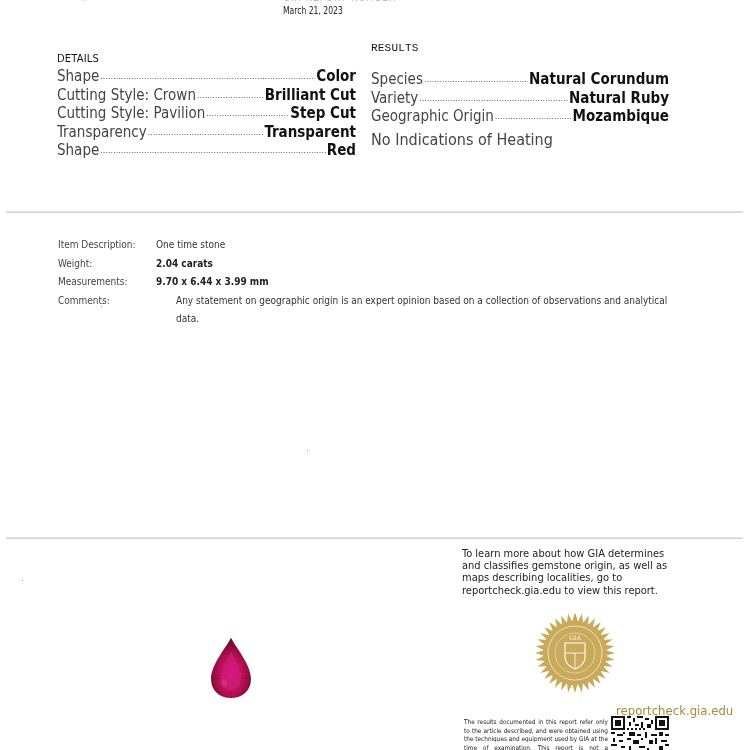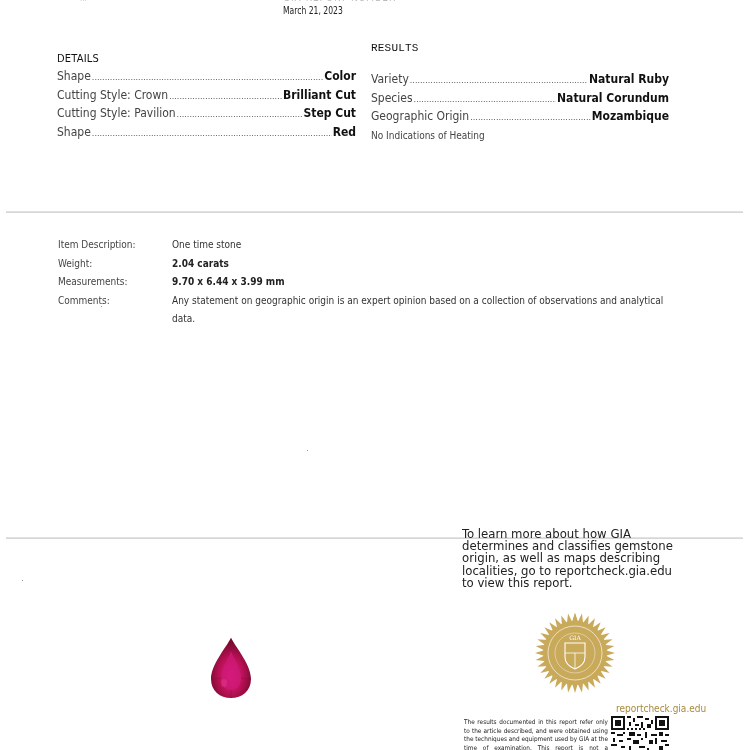--- a/index.html
+++ b/index.html
@@ -6,49 +6,49 @@
   body { width:750px; height:750px; position:relative; overflow:hidden;
          font-family:"DejaVu Sans Condensed","DejaVu Sans", sans-serif; color:#333; }
   .abs { position:absolute; }
 
   
   #top-clip { left:283px; top:-8px; font-size:10px; color:#bbb; letter-spacing:1px; }
   #report-date { left:283px; top:5px; font-size:10px; color:#222; transform:scaleX(0.85); transform-origin:left; }
   #left-clip { left:80px; top:-6px; font-size:8px; color:#ccc; }
 
   .section-title { font-size:11px; font-weight:500; color:#111; letter-spacing:0.2px; }
-  .row { display:flex; align-items:flex-start; font-size:12px; line-height:18.5px; height:18.5px; }
+  .row { display:flex; align-items:flex-end; font-size:15px; line-height:18.5px; height:18.5px; }
   .row .label { white-space:nowrap; color:#444; }
   .row .dots { flex:1; overflow:hidden; white-space:nowrap; color:#555; margin:0 1px; letter-spacing:0px; }
   .row .dots::after { content:"................................................................................................................................................................................................"; font-size:9px; }
   .row .value { white-space:nowrap; font-weight:600; color:#111; }
 
   #details { left:57px; top:52px; width:299px; }
   #details .section-title { margin-bottom:2px; }
   #results { left:371px; top:42px; width:298px; }
   #results .section-title { margin-bottom:16px;font-family:Liberation Mono, monospace; }
   #treatment { left:371px; top:125px; width:298px; }
-  #treatment-value { font-size:10px; color:#444; margin-top:5px; }
+  #treatment-value { font-size:16px; color:#444; margin-top:5px; }
 
   .hr { position:absolute; left:6px; width:737px; height:2px; background:linear-gradient(#e8e8e8,#cfcfcf); }
   #hr-1 { top:211px; }
   #hr-2 { top:537px; }
 
   #info { left:58px; top:236px; width:620px; }
   .info-row { display:flex; font-size:10px; line-height:18.5px; transform-origin:left; }
-  .info-row .k { width:114px; color:#444; flex:none; }
+  .info-row .k { width:98px; color:#444; flex:none; }
   .info-row .v { color:#333; }
   .info-row .v.bold { font-weight:600; color:#222; }
 
-  #learn-more { left:462px; top:528px; width:220px; font-size:13px; line-height:12.2px; color:#222; }
+  #learn-more { left:462px; top:548px; width:220px; font-size:11px; line-height:12.2px; color:#222; }
 
   #gem { left:209px; top:637px; width:44px; height:62px; }
   #seal { left:535px; top:613px; width:80px; height:80px; }
 
-  #reportcheck { left:616px; top:703px; font-size:10px; color:#a88a3c; }
+  #reportcheck { left:616px; top:703px; font-size:13px; color:#a88a3c; }
   #disclaimer { left:464px; top:718px; width:144px; font-size:6.4px; line-height:8.6px; color:#222; text-align:justify; height:32px; overflow:hidden; }
   #qr { left:611px; top:716px; width:58px; height:34px; overflow:hidden; }
 
   .speck { position:absolute; width:1px; height:1px; background:#999; }
 </style>
 </head>
 <body>
 
 <div id="left-clip" class="abs">...</div>
 <div id="top-clip" class="abs">GIA REPORT NUMBER</div>
@@ -65,37 +65,42 @@
     <span class="label">Cutting Style: Crown</span>
     <span class="dots"></span>
     <span class="value">Brilliant Cut</span>
   </div>
   <div class="row">
     <span class="label">Cutting Style: Pavilion</span>
     <span class="dots"></span>
     <span class="value">Step Cut</span>
   </div>
   <div class="row">
+    <span class="label">Transparency</span>
+    <span class="dots"></span>
+    <span class="value">Transparent</span>
+  </div>
+  <div class="row">
     <span class="label">Shape</span>
     <span class="dots"></span>
     <span class="value">Red</span>
   </div>
 </div>
 
 <div id="results" class="abs">
   <div class="section-title">RESULTS</div>
   <div class="row">
+    <span class="label">Species</span>
+    <span class="dots"></span>
+    <span class="value">Natural Corundum</span>
+  </div>
+  <div class="row">
     <span class="label">Variety</span>
     <span class="dots"></span>
     <span class="value">Natural Ruby</span>
-  </div>
-  <div class="row">
-    <span class="label">Species</span>
-    <span class="dots"></span>
-    <span class="value">Natural Corundum</span>
   </div>
   <div class="row">
     <span class="label">Geographic Origin</span>
     <span class="dots"></span>
     <span class="value">Mozambique</span>
   </div>
 </div>
 
 <div id="treatment" class="abs">
   <div id="treatment-value">No Indications of Heating</div>
@@ -111,21 +116,21 @@
   <div class="info-row">
     <span class="k">Weight:</span>
     <span class="v bold">2.04 carats</span>
   </div>
   <div class="info-row">
     <span class="k">Measurements:</span>
     <span class="v bold">9.70 x 6.44 x 3.99 mm</span>
   </div>
   <div class="info-row">
     <span class="k">Comments:</span>
-    <span class="v" style="width:520px;">Any statement on geographic origin is an expert opinion based on a collection of observations and analytical data.</span>
+    <span class="v" style="width:520px;margin-left:20px;">Any statement on geographic origin is an expert opinion based on a collection of observations and analytical data.</span>
   </div>
 </div>
 
 <div id="hr-2" class="hr"></div>
 
 <div id="learn-more" class="abs">To learn more about how GIA determines and classifies gemstone origin, as well as maps describing localities, go to reportcheck.gia.edu to view this report.</div>
 
 <div id="gem" class="abs">
   <svg width="44" height="62" viewBox="0 0 44 62">
     <defs>

